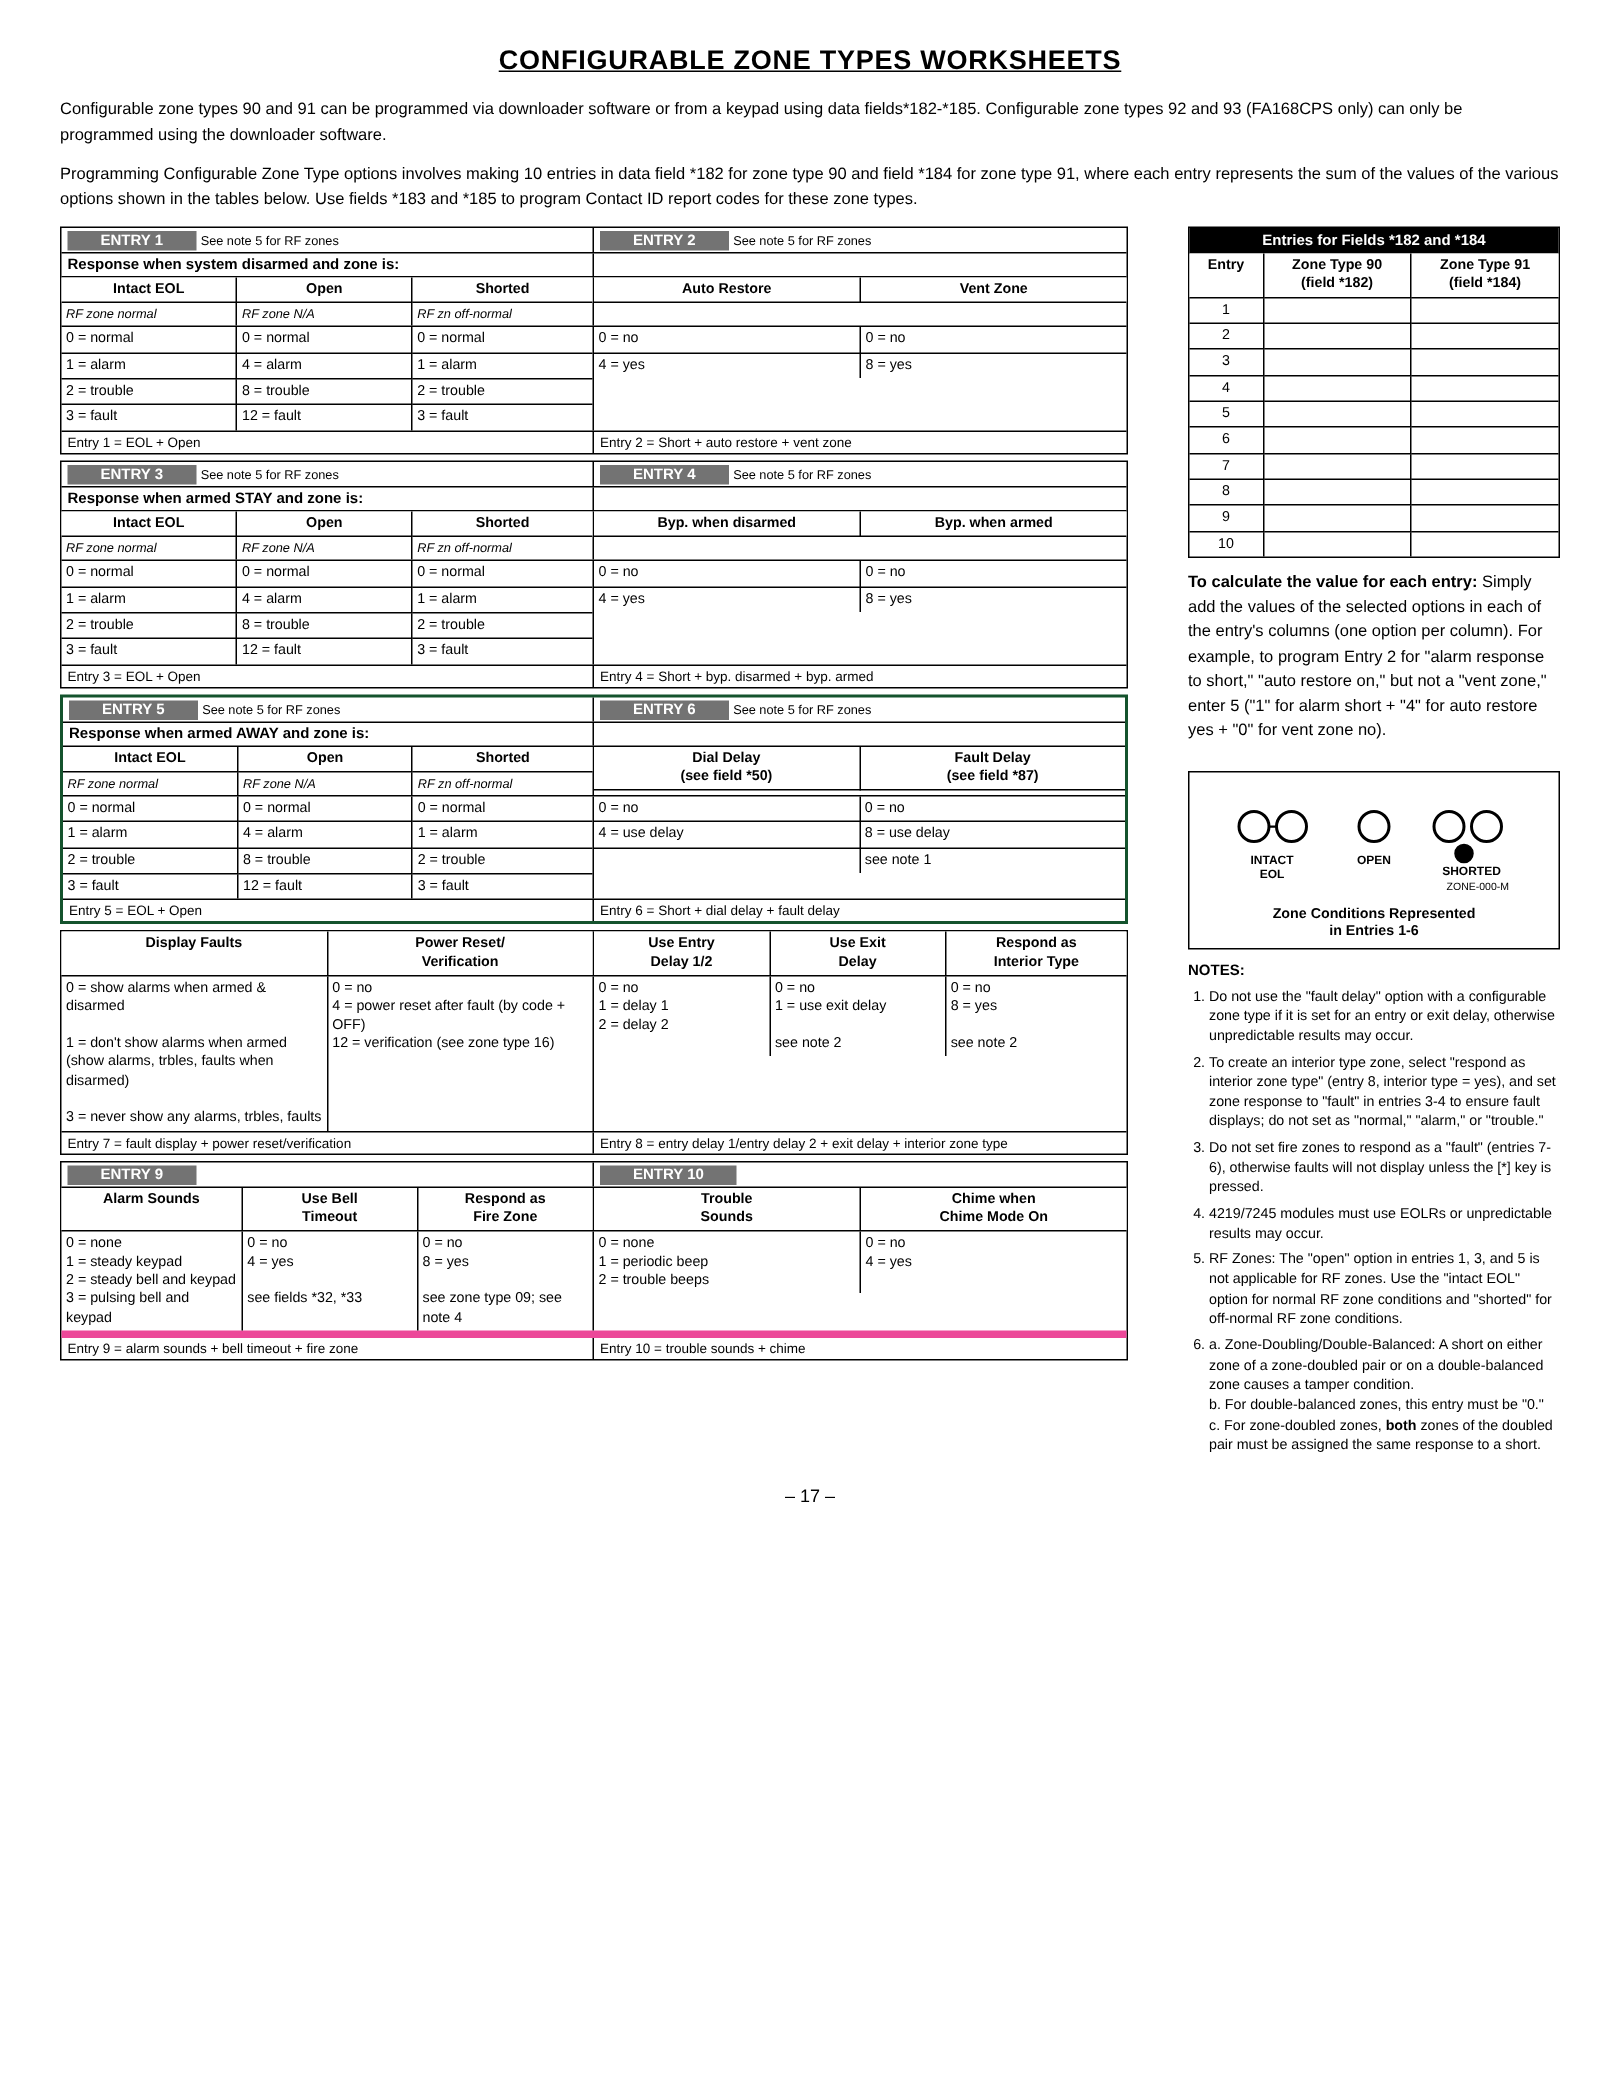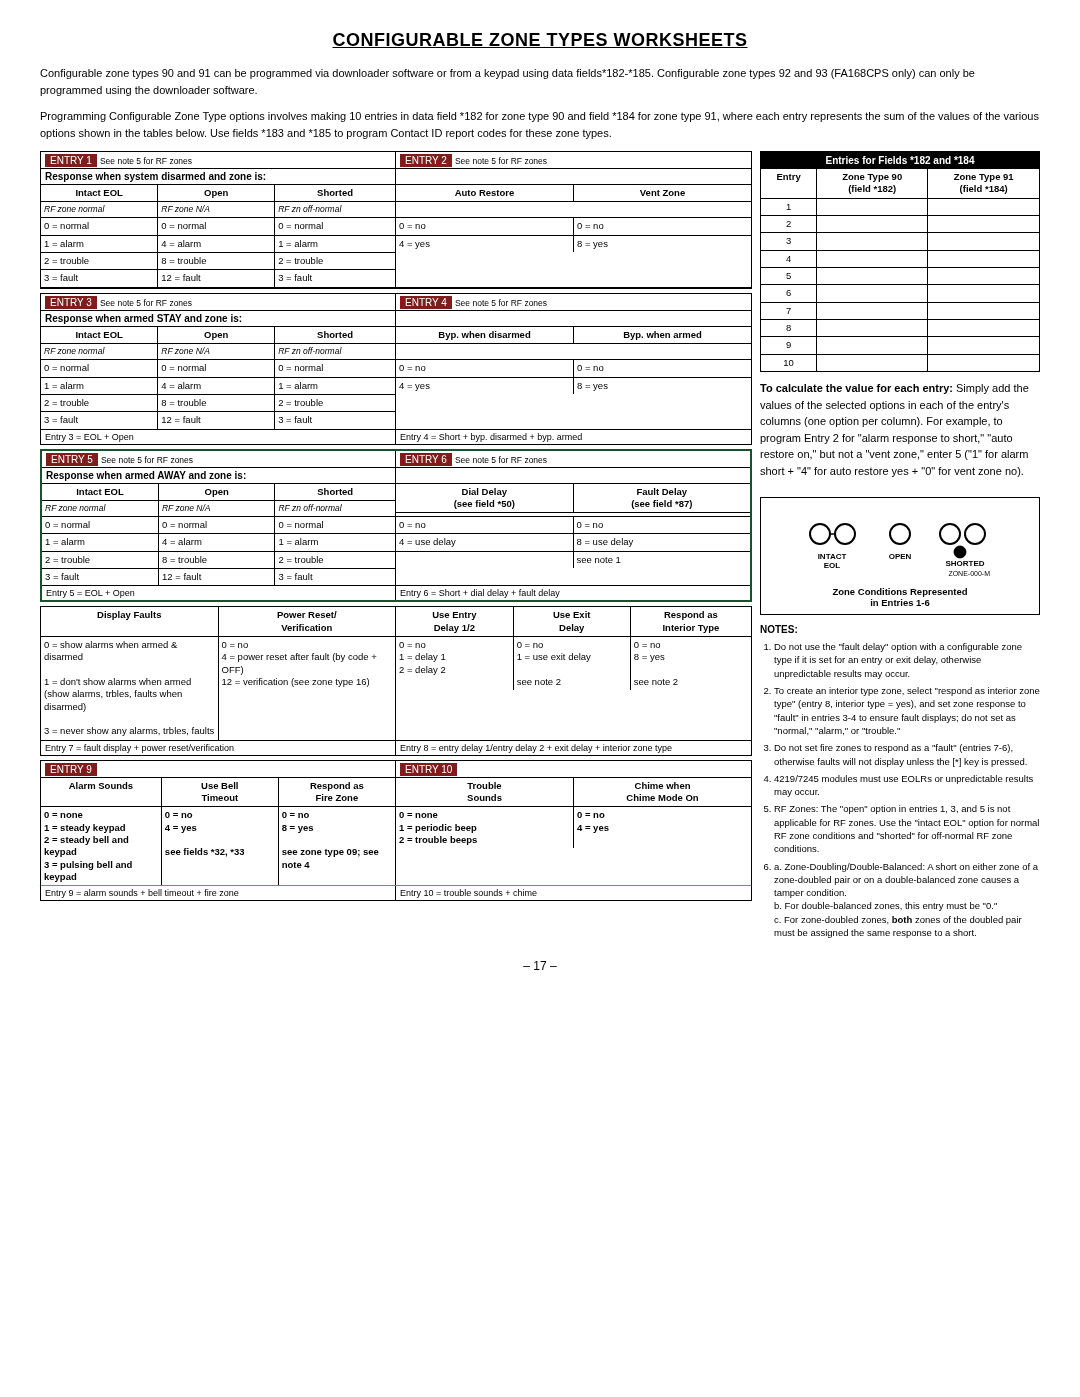--- a/index.html
+++ b/index.html
@@ -25,21 +25,21 @@
       line-height: 1.5;
       margin-bottom: 10px;
     }
     .main-grid {
       display: grid;
       grid-template-columns: 1fr 280px;
       gap: 8px;
       margin-top: 8px;
     }
     .left-col { display: flex; flex-direction: column; gap: 4px; }
-    .right-col { display: flex; flex-direction: column; gap: 8px; }
+    .right-col { display: flex; flex-direction: column; gap: 8px; margin-left: 32px; }
 
     
     table {
       border-collapse: collapse;
       width: 100%;
       font-size: 10px;
     }
     td, th {
       border: 1px solid #000;
       padding: 2px 3px;
@@ -76,24 +76,24 @@
       margin-bottom: 4px;
     }
 
     
     .page-number {
       text-align: center;
       margin-top: 16px;
       font-size: 12px;
     }
     .entry-number-badge {
-      background: #7f1d1d;
+      background: #737373;
       color: #fff;
-      font-weight: normal;
-      padding: 1px 5px;
+      font-weight: bold;
+      padding: 1px 22px;
       font-size: 10px;
     }
     .entry-small-note {
       font-size: 8.5px;
     }
 
     
     .inner-table {
       width: 100%;
       border-collapse: collapse;
@@ -209,20 +209,24 @@
             </tr>
             <tr>
               <td style="border:none;border-right:1px solid #000;">4 = yes</td>
               <td style="border:none;">8 = yes</td>
             </tr>
           </tbody>
             </table>
         </div>
       </div>
 
+      <div style="display:grid;grid-template-columns:1fr 1fr;">
+        <div style="border-right:1px solid #000;padding:2px 4px;font-size:9px;">Entry 1 = EOL + Open</div>
+        <div style="padding:2px 4px;font-size:9px;">Entry 2 = Short + auto restore + vent zone</div>
+      </div>
     </div>
 
     <div style="border:1px solid #000;">
       <div style="display:grid;grid-template-columns:1fr 1fr;border-bottom:1px solid #000;">
         <div style="border-right:1px solid #000;padding:2px 4px;">
           <span class="entry-number-badge">ENTRY 3</span>
           <span class="entry-small-note"> See note 5 for RF zones</span>
         </div>
         <div style="padding:2px 4px;">
           <span class="entry-number-badge">ENTRY 4</span>
@@ -486,21 +490,21 @@
             <tbody>
                 <tr>
               <th style="border-top:none;border-left:none;border-right:1px solid #000;border-bottom:none;width:50%;">Trouble<br>Sounds</th>
               <th style="border-top:none;border-left:none;border-right:none;border-bottom:none;width:50%;">Chime when<br>Chime Mode On</th>
             </tr>
           </tbody>
             </table>
         </div>
       </div>
 
-      <div style="display:grid;grid-template-columns:1fr 1fr;border-bottom:1px solid #ec4899;font-weight:bold;">
+      <div style="display:grid;grid-template-columns:1fr 1fr;border-bottom:5px solid #ec4899;">
         <div style="border-right:1px solid #000;">
           <table class="inner-table" style="border:none;">
             <tbody>
                 <tr>
               <td style="border:none;border-right:1px solid #000;width:34%;vertical-align:top;">0 = none<br>1 = steady keypad<br>2 = steady bell and keypad<br>3 = pulsing bell and keypad</td>
               <td style="border:none;border-right:1px solid #000;width:33%;vertical-align:top;">0 = no<br>4 = yes<br><br>see fields *32, *33</td>
               <td style="border:none;width:33%;vertical-align:top;">0 = no<br>8 = yes<br><br>see zone type 09; see note 4</td>
             </tr>
           </tbody>
             </table>

